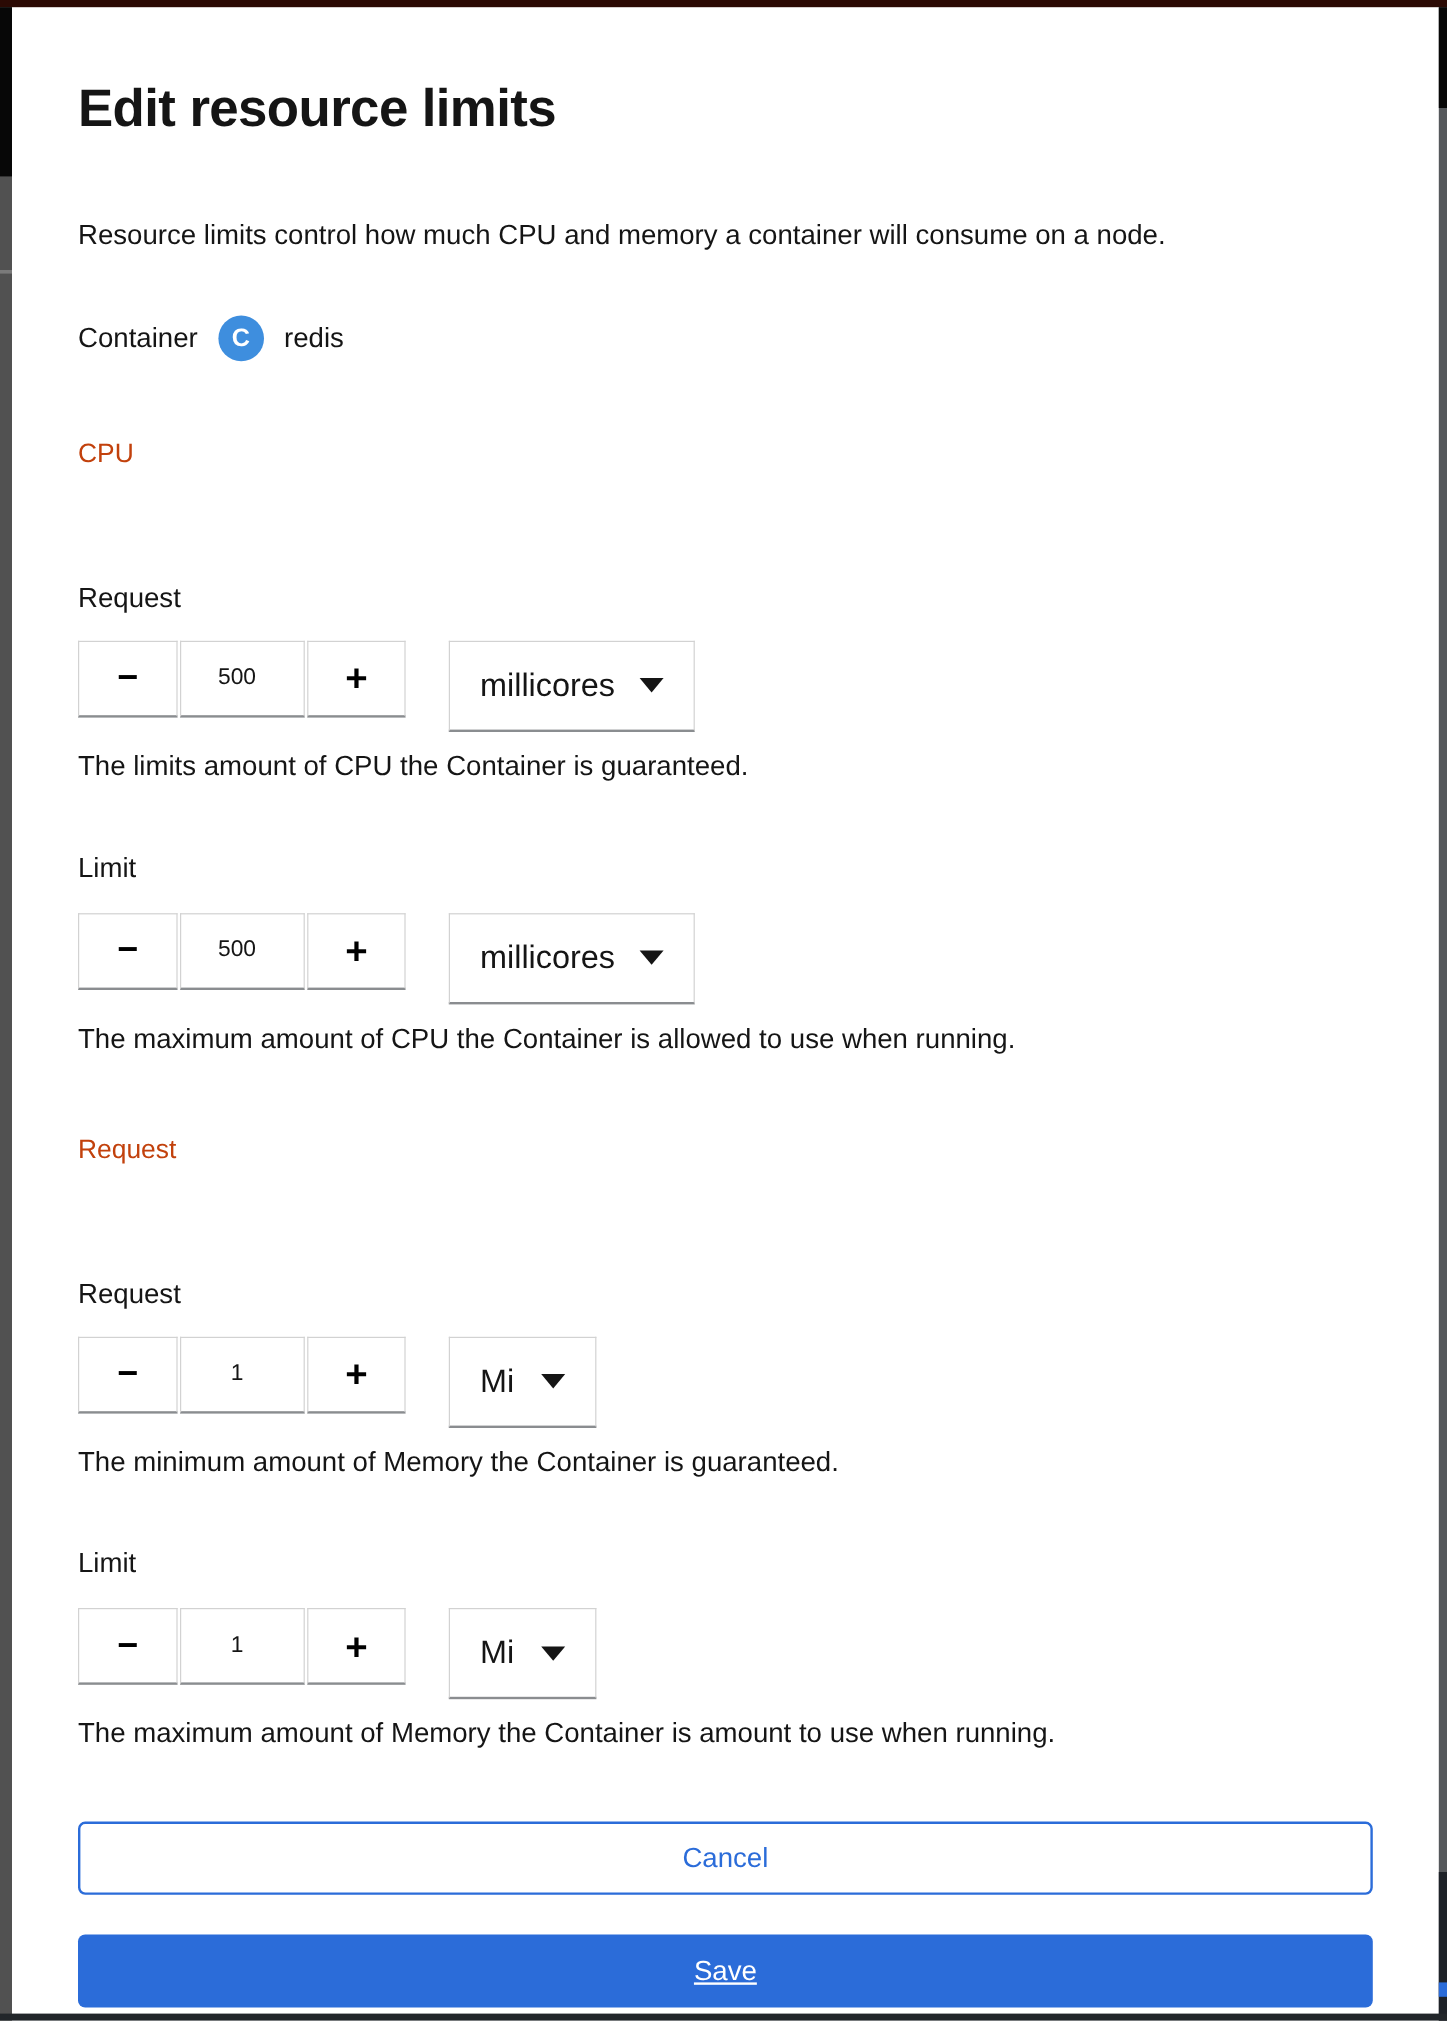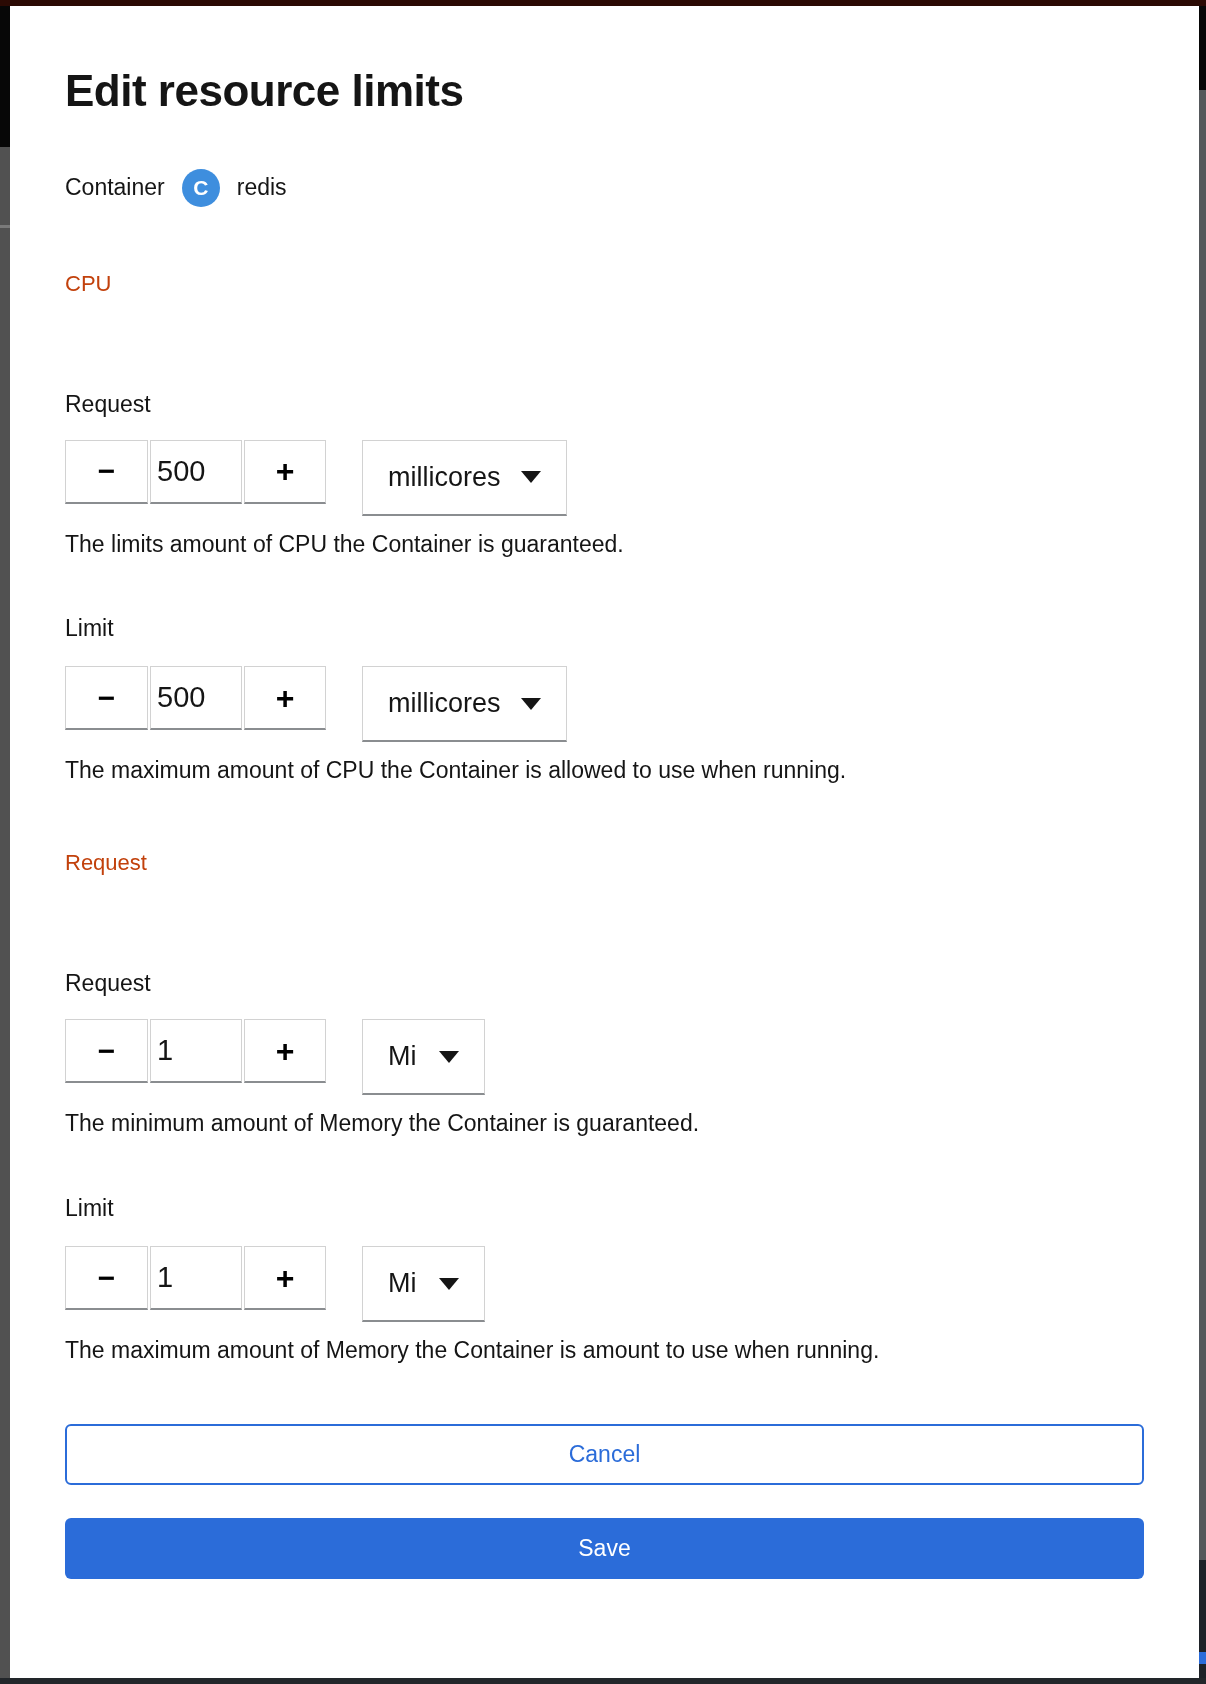--- a/index.html
+++ b/index.html
@@ -95,24 +95,24 @@
     border-bottom: 2px solid #8a8d90;
     height: 64px;
     display: flex; align-items: center; justify-content: center;
   }
   button.cell { cursor: pointer; font-family: inherit; }
   .cell.minus { width: 83px; }
   .cell.plus  { width: 82px; }
   .minus-glyph { font-size: 30px; font-weight: 700; line-height: 1; }
   .plus-glyph  { font-size: 32px; font-weight: 700; line-height: 1; }
   input.cell.num {
-    width: 92px;
-    text-align: left;
+    width: 104px;
+    text-align: center;
     padding: 0 15px 0 6px;
-    font-size: 29px;
+    font-size: 19px;
     color: #151515;
     font-family: inherit;
     display: block;
   }
 
   .unit-dropdown {
     height: 76px;
     background: #ffffff;
     border: 1px solid #d2d2d2;
     border-bottom: 2px solid #8a8d90;
@@ -157,20 +157,21 @@
     background: #ffffff;
     color: #2b6cd9;
     border: 2px solid #2b6cd9;
     padding: 0 34px;
   }
   .btn-save {
     background: #2b6cd9;
     color: #ffffff;
     border: none;
     padding: 0 36px;
+    text-decoration: underline;
   }
 </style>
 </head>
 <body>
 
 <div class="edge edge-top"></div>
 <div class="edge edge-left">
   <div class="seg-black"></div>
   <div class="seg-line"></div>
 </div>
@@ -178,20 +179,21 @@
   <div class="seg-black"></div>
   <div class="seg-dark"></div>
   <div class="seg-blue"></div>
 </div>
 <div class="edge edge-bottom"></div>
 
 <div class="modal">
 
   <h1 class="modal-title">Edit resource limits</h1>
 
+  <p class="modal-desc">Resource limits control how much CPU and memory a container will consume on a node.</p>
 
   <div class="container-row">
     <span>Container</span>
     <span class="container-badge">C</span>
     <span>redis</span>
   </div>
 
   <h2 class="section-title">CPU</h2>
 
   <div class="field-label first">Request</div>

